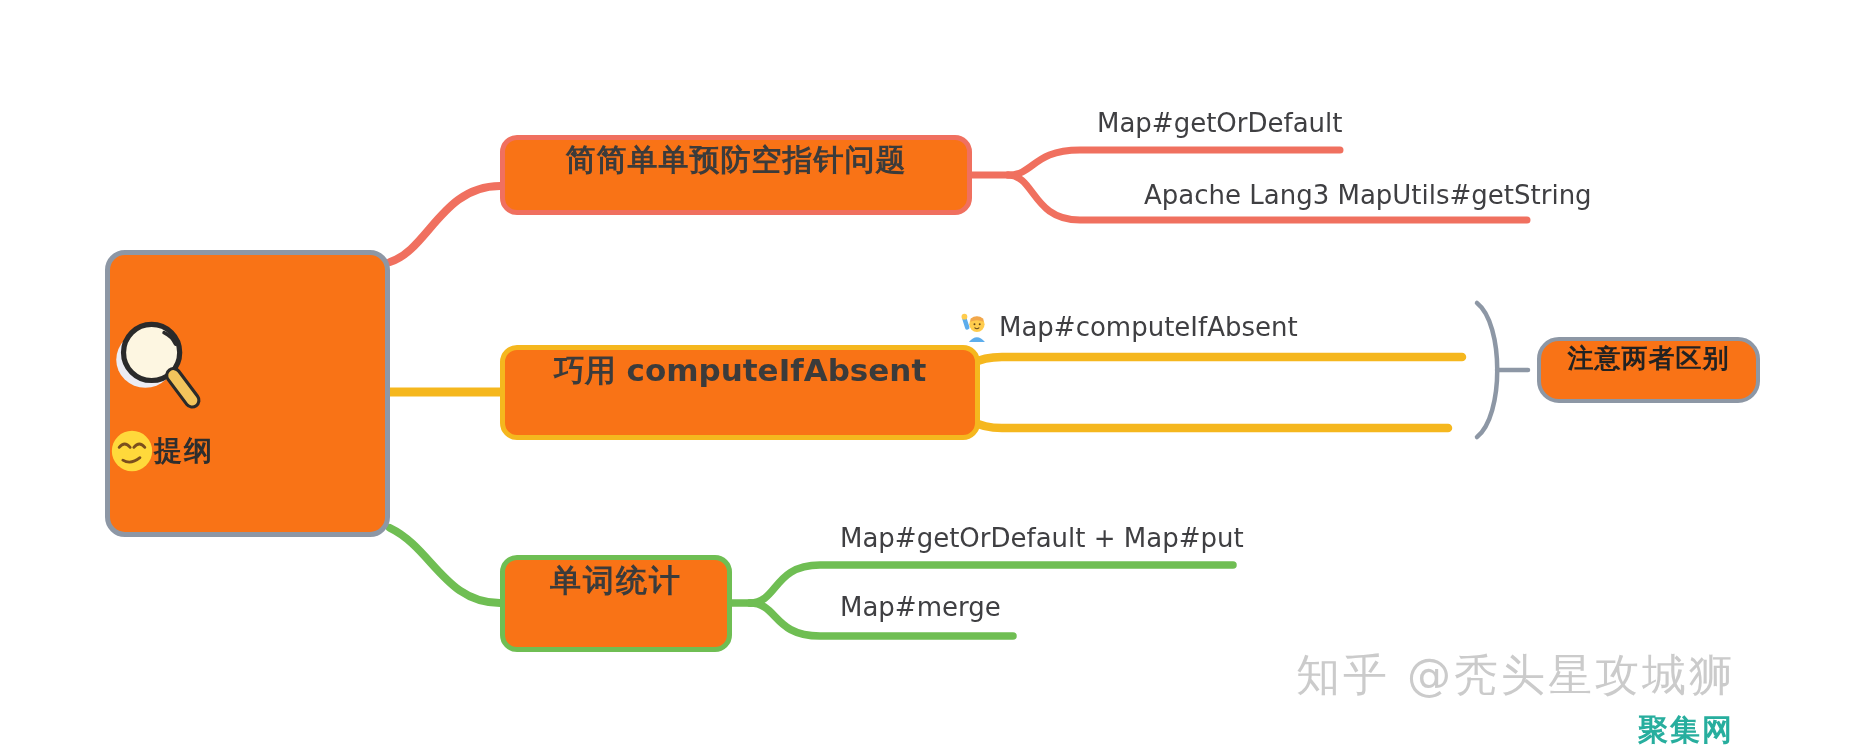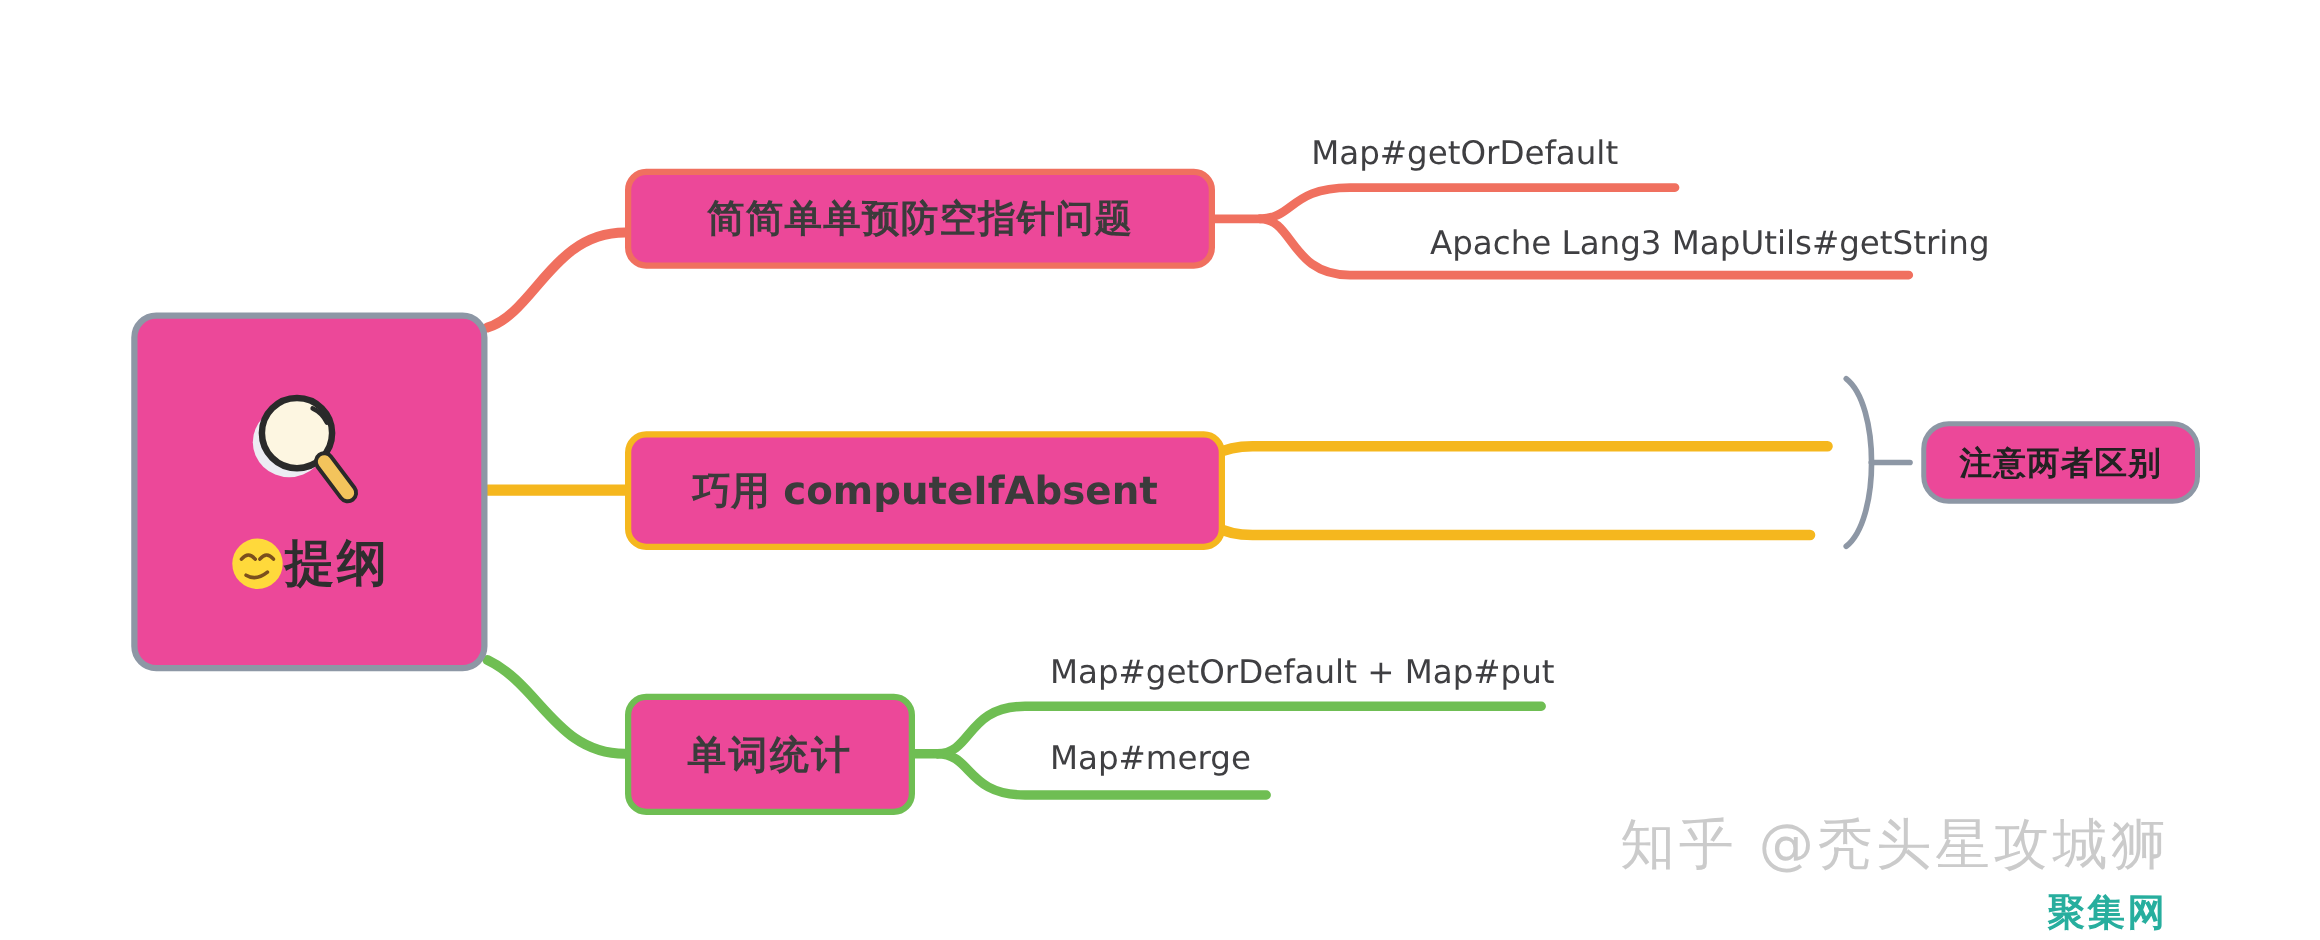--- a/index.html
+++ b/index.html
@@ -6,24 +6,24 @@
     --c-red:#F0705F; --c-yellow:#F5B71E; --c-green:#6FBE53; --c-gray:#8D97A5;
     --c-text_dark:#3B3B3B; --c-text_child:#3F3F42;
     --c-watermark_gray:#CBCBCB; --c-watermark_teal:#27AE9E;
   }
   *{margin:0;padding:0;box-sizing:border-box;}
   html,body{background:#ffffff;}
   body{font-family:"DejaVu Sans","Liberation Sans",sans-serif;}
   .canvas{position:relative;width:1856px;height:752px;background:#ffffff;overflow:hidden;}
   .connector-layer{position:absolute;left:0;top:0;width:1856px;height:752px;}
 
-  .node{position:absolute;background:#ec4899;display:flex;align-items:center;justify-content:center;}
+  .node{position:absolute;background:#f97316;display:flex;justify-content:center;}
   .root-node{left:105px;top:250px;width:285px;height:287px;border:5px solid var(--c-gray);
     border-radius:20px;flex-direction:column;gap:10px;}
-  .root-title{display:flex;align-items:center;font-size:40px;font-weight:bold;color:#2e2e2e;letter-spacing:2px;}
+  .root-title{display:flex;align-items:center;font-size:28px;font-weight:bold;color:#2e2e2e;letter-spacing:2px;}
 
   .branch-node{border-radius:17px;font-weight:bold;color:var(--c-text_dark);}
   .branch-red{left:500px;top:135px;width:472px;height:80px;border:5px solid var(--c-red);
     font-size:30px;letter-spacing:1px;}
   .branch-yellow{left:500px;top:345px;width:480px;height:95px;border:5px solid var(--c-yellow);
     font-size:31px;}
   .branch-green{left:500px;top:555px;width:232px;height:97px;border:5px solid var(--c-green);
     font-size:31px;letter-spacing:2px;}
 
   .note-node{left:1537px;top:337px;width:223px;height:66px;border:4px solid var(--c-gray);
@@ -86,29 +86,42 @@
         <path d="M19.5 15 q4.5 -5.5 9 0" fill="none" stroke="#7B4F1D" stroke-width="2.3" stroke-linecap="round"></path>
         <path d="M10.5 25.5 Q17 29.5 24.5 23.5" fill="none" stroke="#7B4F1D" stroke-width="2.3" stroke-linecap="round"></path>
       </svg>
       <span>提纲</span>
     </div>
   </div>
 
   <div class="node branch-node branch-red">
     <span>简简单单预防空指针问题</span>
   </div>
-  <div class="child" style="left:1049px;top:105px;">
+  <div class="child" style="left:1097px;top:105px;">
     <span>Map#getOrDefault</span>
   </div>
   <div class="child" style="left:1097px;top:177px;margin-left:47px;">
     <span>Apache Lang3 MapUtils#getString</span>
   </div>
 
   <div class="node branch-node branch-yellow">
     <span>巧用 computeIfAbsent</span>
+  </div>
+  <div class="child" style="left:960px;top:309px;">
+    <svg width="29" height="29" viewBox="0 0 36 36" class="emoji">
+      <line x1="9" y1="18" x2="5.5" y2="7" stroke="#5DADEC" stroke-width="5.5" stroke-linecap="round"></line>
+      <circle cx="5.5" cy="4.5" r="3.6" fill="#FFCC4D"></circle>
+      <circle cx="21" cy="14" r="9.5" fill="#FFCC4D"></circle>
+      <path d="M13 7 Q21 1 29 7 L29 11 Q21 7 13 11 Z" fill="#F2A74B"></path>
+      <circle cx="18" cy="14" r="1.2" fill="#65471B"></circle>
+      <circle cx="24.5" cy="14" r="1.2" fill="#65471B"></circle>
+      <path d="M18.5 18.5 q2.5 2 5 0" fill="none" stroke="#65471B" stroke-width="1.4" stroke-linecap="round"></path>
+      <path d="M11 36 Q21 24 31 36 Z" fill="#5DADEC"></path>
+    </svg>
+    <span>Map#computeIfAbsent</span>
   </div>
   <div class="node note-node">
     <span>注意两者区别</span>
   </div>
 
   <div class="node branch-node branch-green">
     <span>单词统计</span>
   </div>
   <div class="child" style="left:840px;top:520px;text-align:right;">
     <span>Map#getOrDefault + Map#put</span>

